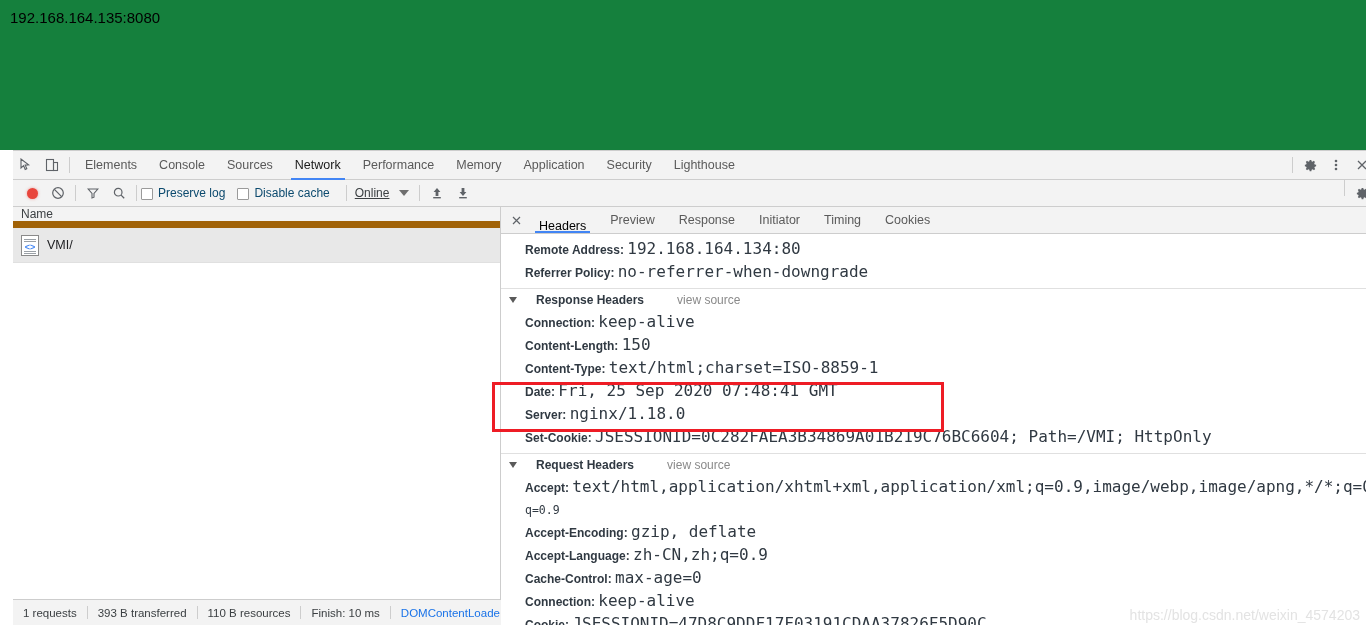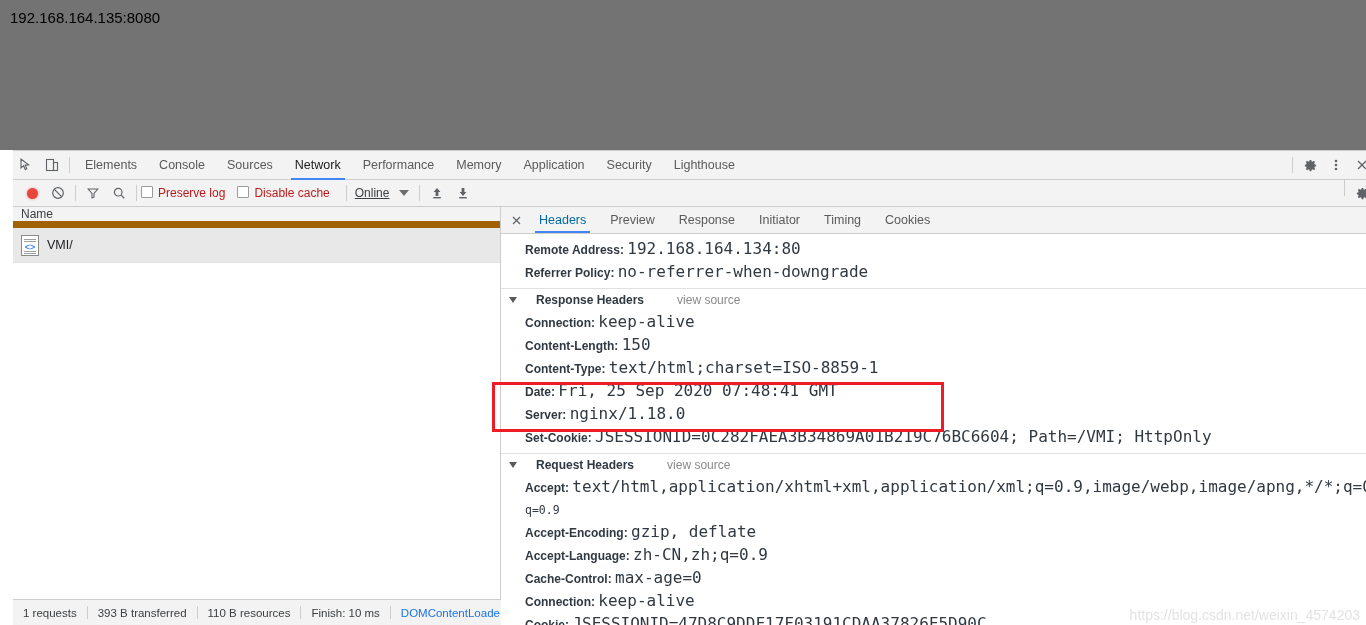--- a/index.html
+++ b/index.html
@@ -7,21 +7,21 @@
     width: 1366px; height: 625px;
     background: #ffffff;
     font-family: "Liberation Sans", sans-serif;
     overflow: hidden;
   }
 
   
   .page-area {
     position: absolute; left: 0; top: 0;
     width: 1366px; height: 150px;
-    background: #737373;
+    background: #15803d;
   }
   .page-text {
     position: absolute; left: 10px; top: 9px;
     font-size: 15px; color: #000;
     font-family: "Liberation Sans", sans-serif;
   }
 
   
   .devtools {
     position: absolute; left: 13px; top: 150px;
@@ -80,22 +80,22 @@
     border-bottom: 1px solid #cdcdcd;
     display: flex; align-items: center;
     padding-left: 6px;
   }
   .record-dot {
     width: 11px; height: 11px; border-radius: 50%;
     background: #e8453c;
     box-shadow: 0 0 3px rgba(232,69,60,.5);
   }
   .cb-wrap {
-    display: flex; align-items: flex-start; gap: 5px;
-    margin-right: 12px; color: #b91c1c; font-size: 12px;
+    display: flex; align-items: flex-end; gap: 5px;
+    margin-right: 12px; color: #0c4a6e; font-size: 12px;
     white-space: nowrap;
   }
   .cb {
     width: 12px; height: 12px;
     border: 1px solid #9a9a9a; background: #fff;
     border-radius: 1px;
   }
   .throttle {
     display: flex; align-items: center; gap: 10px;
     color: #3c4043; font-size: 12px; margin-right: 6px;
@@ -178,21 +178,21 @@
   }
   .close-x {
     width: 22px; display: flex; align-items: center; justify-content: center;
     color: #5f6368; font-size: 13px;
   }
   .dtab {
     display: flex; align-items: center;
     padding: 0 12px; color: #5a5a5a; font-size: 12.5px;
     position: relative; white-space: nowrap;
   }
-  .dtab.active { color: #0369a1; }
+  .dtab.active { color: #000000; align-items: flex-end; }
   .dtab.active::after {
     content: ""; position: absolute;
     left: 8px; right: 8px; bottom: 0; height: 2px; background: #4285f4;
   }
 
   .hdr-body {
     position: absolute; left: 0; right: 0; top: 27px; bottom: 0;
     overflow: hidden;
     padding-top: 4px;
   }

